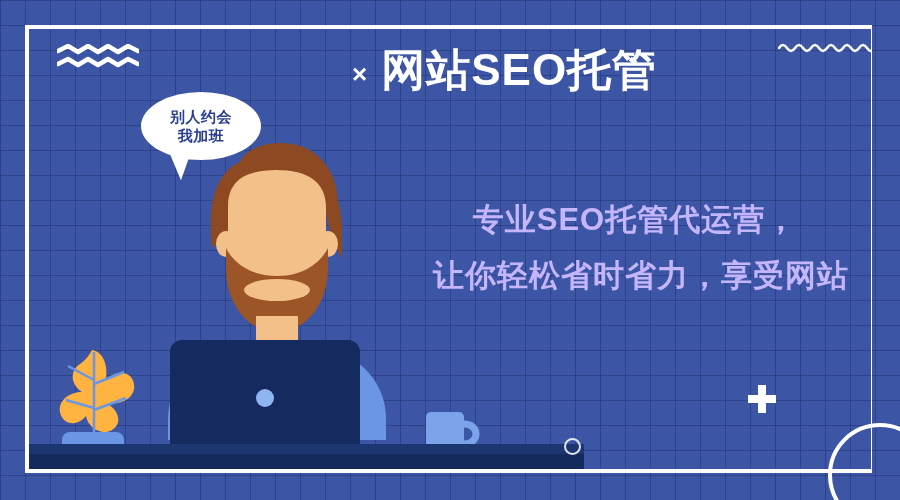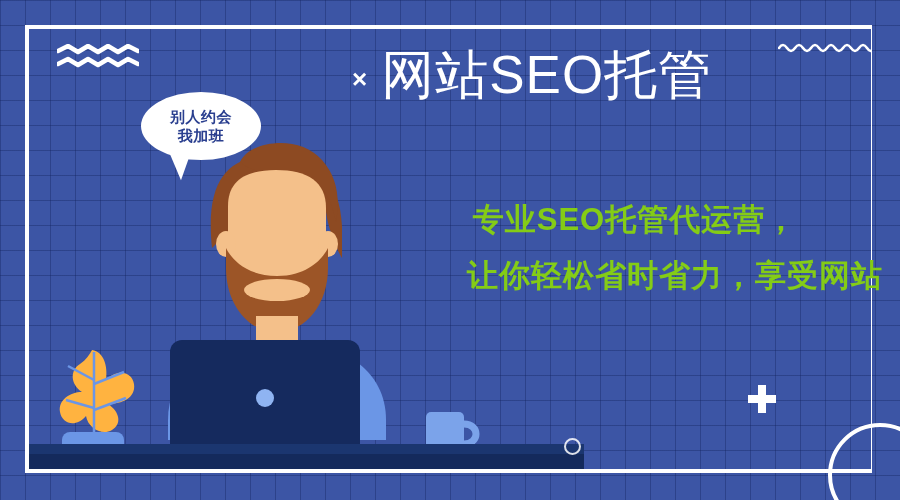--- a/index.html
+++ b/index.html
@@ -124,48 +124,48 @@
   }
   .title-x {
     color: #ffffff;
     font-size: 26px;
     font-weight: bold;
     line-height: 1;
     margin-top: 8px;
   }
   .title-text {
     color: #ffffff;
-    font-size: 53px;
-    font-weight: normal;
+    font-size: 44px;
+    font-weight: bold;
     letter-spacing: 1px;
     line-height: 1.1;
     white-space: nowrap;
   }
   .subtitle {
     position: absolute;
     left: 343px;
     top: 120px;
     color: #ffffff;
     font-size: 16px;
     letter-spacing: 0.5px;
     white-space: nowrap;
   }
   .headline {
     position: absolute;
     left: 405px;
     top: 192px;
     width: 478px;
-    color: #84cc16;
+    color: #c4b5fd;
     font-size: 31px;
     font-weight: bold;
     line-height: 56px;
     letter-spacing: 1px;
   }
   .hl-1 { text-align: center; padding-right: 18px; }
-  .hl-2 { text-align: right; margin-left: -6px; }
+  .hl-2 { text-align: center; margin-left: -6px; }
   .hl-3 { text-align: center; padding-right: 70px; }
 
   
   .bubble {
     position: absolute;
     left: 141px;
     top: 92px;
     width: 120px;
     height: 68px;
     background: #ffffff;

